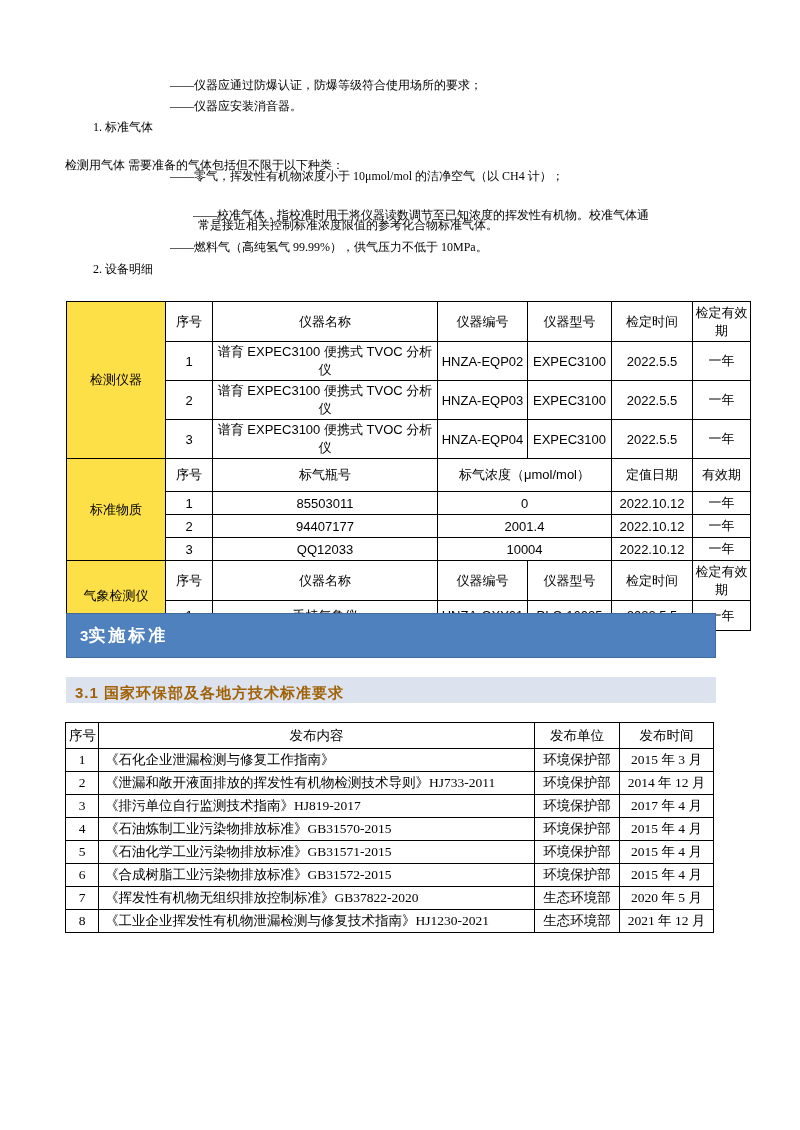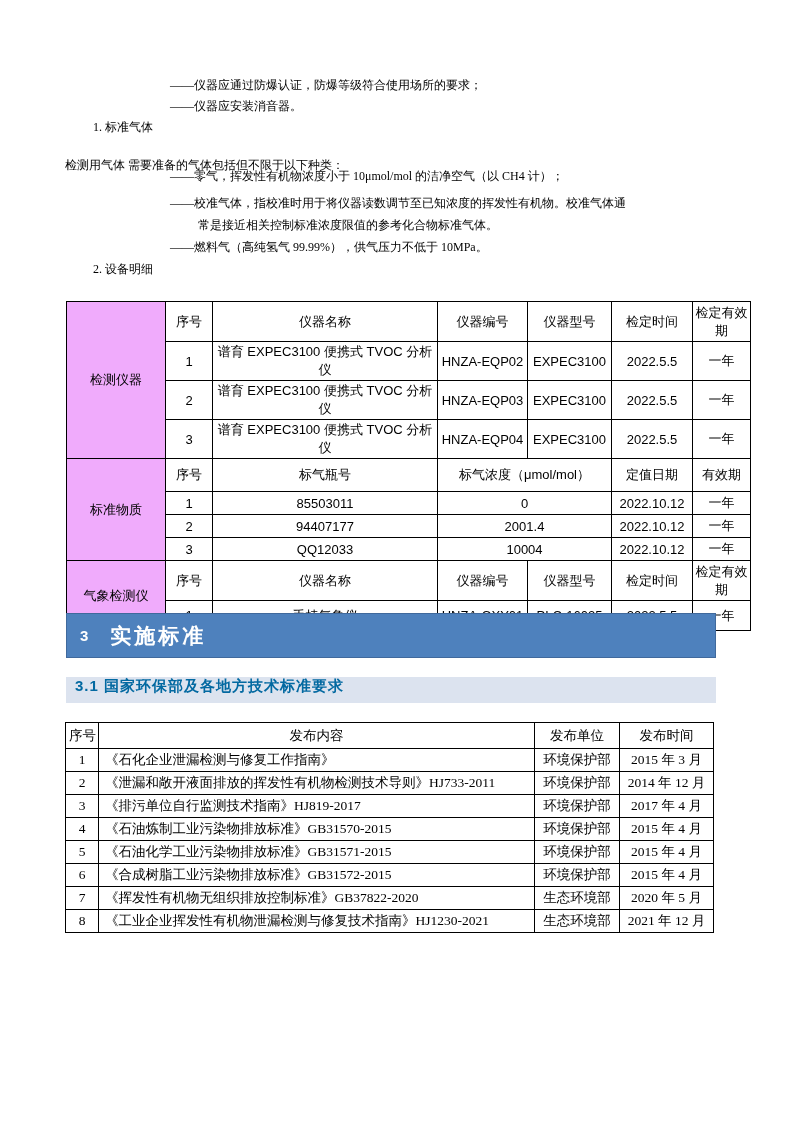--- a/index.html
+++ b/index.html
@@ -26,38 +26,38 @@
     font-size:13px;
   }
   .equip td{
     border:1px solid #000;text-align:center;vertical-align:middle;
     padding:1px 2px;overflow:hidden;
   }
   .equip tr{height:23px;}
   .equip tr.head6{height:40px;}
   .equip tr.head5{height:33px;}
   .equip tr.lastrow{height:30px;}
-  .equip td.group{background:#f0abfc;margin-left:8px;}
+  .equip td.group{background:#fde047;margin-left:8px;}
 
   
   .h1-band{
     position:absolute;left:66px;top:613px;width:650px;height:45px;
     background:#4E81BD;border:1px solid #40699C;box-sizing:border-box;
     color:#fff;display:flex;align-items:center;
     font-family:"Liberation Sans","DejaVu Sans",sans-serif;font-weight:bold;
   }
   .h1-band .h1-num{font-size:15px;margin-left:13px;}
-  .h1-band .h1-title{font-size:21px;margin-left:22px;letter-spacing:3px;}
+  .h1-band .h1-title{font-size:17px;letter-spacing:3px;}
 
   .h2-band{
     position:absolute;left:66px;top:677px;width:650px;height:26px;
-    background:#DCE3EF;display:flex;align-items:flex-start;
+    background:#DCE3EF;display:flex;align-items:flex-end;
     font-family:"Liberation Sans","DejaVu Sans",sans-serif;
     font-size:15px;font-weight:bold;letter-spacing:1px;
-    padding-left:9px;box-sizing:border-box;color:#0369a1;
+    padding-left:9px;box-sizing:border-box;color:#a16207;
   }
 
   
   .std{
     position:absolute;left:65px;top:722px;width:648px;
     font-family:"Liberation Serif","DejaVu Serif",serif;
     font-size:13.5px;
   }
   .std td{
     border:1px solid #000;text-align:center;vertical-align:middle;
@@ -76,21 +76,21 @@
 <body>
 
 <div class="page">
 
   <div id="intro-container">
       <p class="line l-dash" style="top: 77px;">——仪器应通过防爆认证，防爆等级符合使用场所的要求；</p>
       <p class="line l-dash" style="top: 98px;">——仪器应安装消音器。</p>
       <p class="line l-num" style="top: 119px;">1. 标准气体</p>
       <p class="line l-base" style="top: 157px; text-align: center;">检测用气体 需要准备的气体包括但不限于以下种类：</p>
       <p class="line l-dash" style="top: 168px;">——零气，挥发性有机物浓度小于 10μmol/mol 的洁净空气（以 CH4 计）；</p>
-      <p class="line l-dash" style="top: 195px;">——校准气体，指校准时用于将仪器读数调节至已知浓度的挥发性有机物。校准气体通</p>
+      <p class="line l-dash" style="top: 207px; margin-left: 23px;">——校准气体，指校准时用于将仪器读数调节至已知浓度的挥发性有机物。校准气体通</p>
       <p class="line l-cont" style="top: 217px;">常是接近相关控制标准浓度限值的参考化合物标准气体。</p>
       <p class="line l-dash" style="top: 239px;">——燃料气（高纯氢气 99.99%），供气压力不低于 10MPa。</p>
       <p class="line l-num" style="top: 261px;">2. 设备明细</p>
     </div>
 
   <table class="equip">
     <colgroup>
       <col style="width:99px">
         <col style="width:47px">
         <col style="width:225px">

